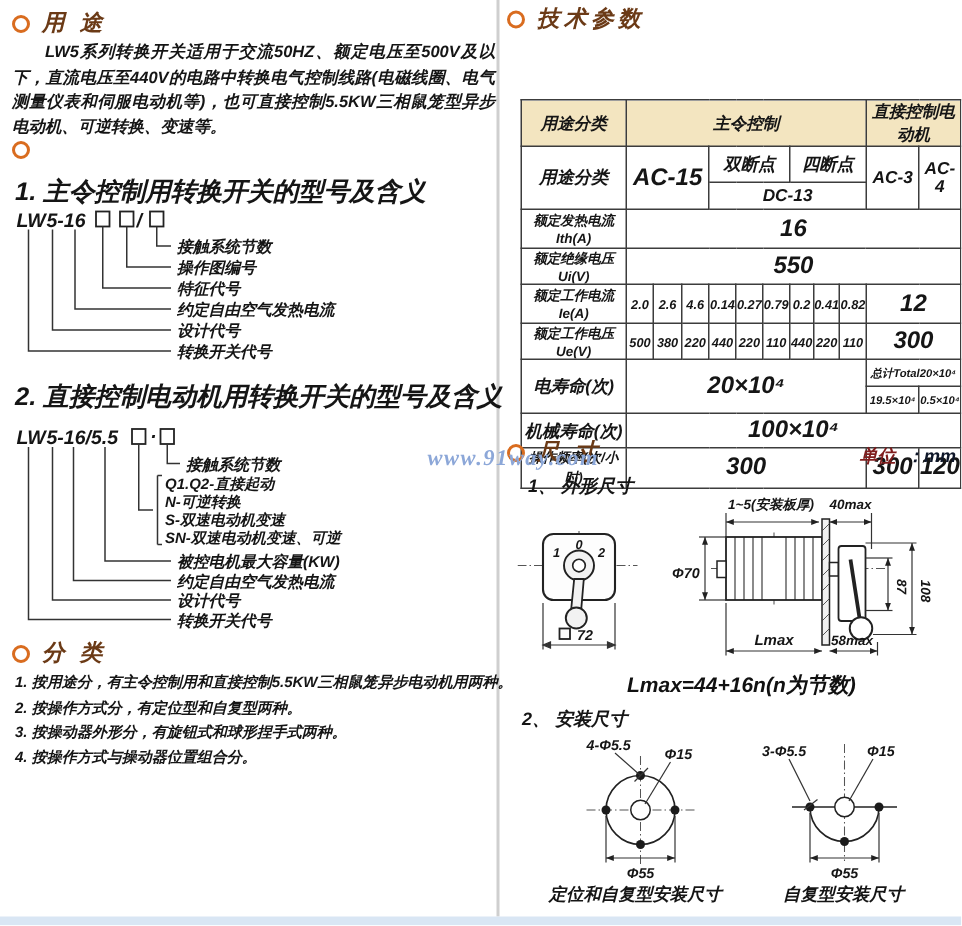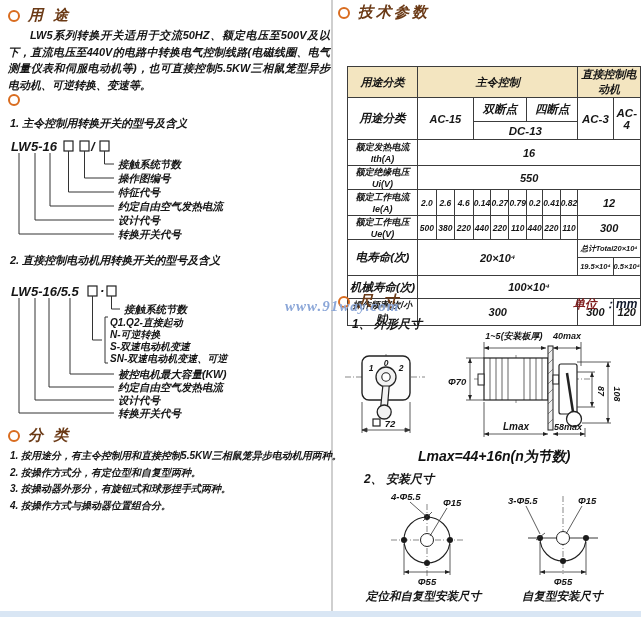--- a/index.html
+++ b/index.html
@@ -3,33 +3,33 @@
 <meta charset="utf-8">
 <style>
   html,body{margin:0;padding:0;background:#fff;}
   #page{position:relative;width:641px;height:617px;background:#ffffff;overflow:hidden;
         font-family:"Liberation Sans","DejaVu Sans",sans-serif;color:#111;font-style:italic;}
   .abs{position:absolute;}
   .heading{position:absolute;display:flex;align-items:center;gap:8px;}
   .heading .ring{width:8px;height:8px;border:2.5px solid #d96c1f;border-radius:50%;flex:0 0 auto;}
   .heading .htxt{font-weight:bold;color:#6b3a16;font-size:15px;letter-spacing:3px;white-space:nowrap;}
   .bodytext{position:absolute;font-size:11px;font-weight:bold;line-height:16.5px;color:#151515;text-align:justify;}
-  .subhead{position:absolute;font-size:11px;font-weight:bold;color:#151515;white-space:nowrap;}
+  .subhead{position:absolute;font-size:17px;font-weight:bold;color:#151515;white-space:nowrap;}
   .clsitem{font-size:10px;font-weight:bold;line-height:16.5px;color:#151515;white-space:nowrap;}
   .divider{position:absolute;left:331px;top:0;width:2px;height:611px;background:#cfcfcf;}
   .bluestrip{position:absolute;left:0;bottom:0;width:641px;height:6px;background:#d9e6f4;}
   .watermark{position:absolute;left:285px;top:298px;font-family:"Liberation Serif","DejaVu Serif",serif;
              font-size:15px;font-weight:bold;color:#8ca7d8;letter-spacing:1px;white-space:nowrap;}
   
   .tech-table{position:absolute;left:347px;top:26px;border-collapse:collapse;table-layout:fixed;margin-top:40px;}
   .tech-table td{border:1px solid #3c3c3c;text-align:center;vertical-align:middle;
                  font-weight:bold;color:#151515;padding:0;overflow:hidden;}
   .tech-table .hdr td{background:#f3e5c0;font-size:11px;}
   .lbl{font-size:9px;}
-  .big{font-size:11px;}
+  .big{font-size:16px;}
   .mid{font-size:11.5px;}
   .sm{font-size:8.5px;}
   .xs{font-size:7.5px;}
   
   svg text{font-family:"Liberation Sans","DejaVu Sans",sans-serif;font-weight:bold;fill:#151515;}
   .dimcap{position:absolute;font-size:11.5px;font-weight:bold;color:#151515;white-space:nowrap;}
   .unitlbl{position:absolute;font-size:12px;font-weight:bold;color:#7f1d1d;white-space:nowrap;}
   .unitval{position:absolute;font-size:12px;font-weight:bold;color:#0f172a;white-space:nowrap;}
   .formula{position:absolute;font-size:14px;font-weight:bold;color:#111;white-space:nowrap;}
 </style>
@@ -316,21 +316,21 @@
     <g stroke="#333" stroke-width="0.8" fill="none">
       <line x1="38" y1="74" x2="38" y2="109"></line>
       <line x1="38" y1="106" x2="102" y2="106" marker-start="url(#ar1)" marker-end="url(#ar1)"></line>
       <line x1="107" y1="106" x2="139" y2="106" marker-start="url(#ar1)" marker-end="url(#ar1)"></line>
       <line x1="139" y1="100" x2="139" y2="109"></line>
     </g>
   </svg>
 
   <div class="formula" style="left:418px;top:448px">Lmax=44+16n(n为节数)</div>
 
-  <div class="subhead" style="left:364px;top:471px;font-size:12px">2、 安装尺寸</div>
+  <div class="subhead" style="left:348px;top:471px;font-size:12px">2、 安装尺寸</div>
 
   <svg class="abs" style="left:383px;top:490px" width="112" height="98" viewBox="0 0 112 98">
     <defs>
       <marker id="ar2" markerWidth="7" markerHeight="6" refX="6.5" refY="2.5" orient="auto-start-reverse">
         <path d="M0,0 L6.5,2.5 L0,5 z" fill="#222"></path>
       </marker>
     </defs>
     <g stroke="#555" stroke-width="0.7" stroke-dasharray="6 2 1 2">
       <line x1="8" y1="50" x2="80" y2="50"></line>
       <line x1="44" y1="14" x2="44" y2="88"></line>

